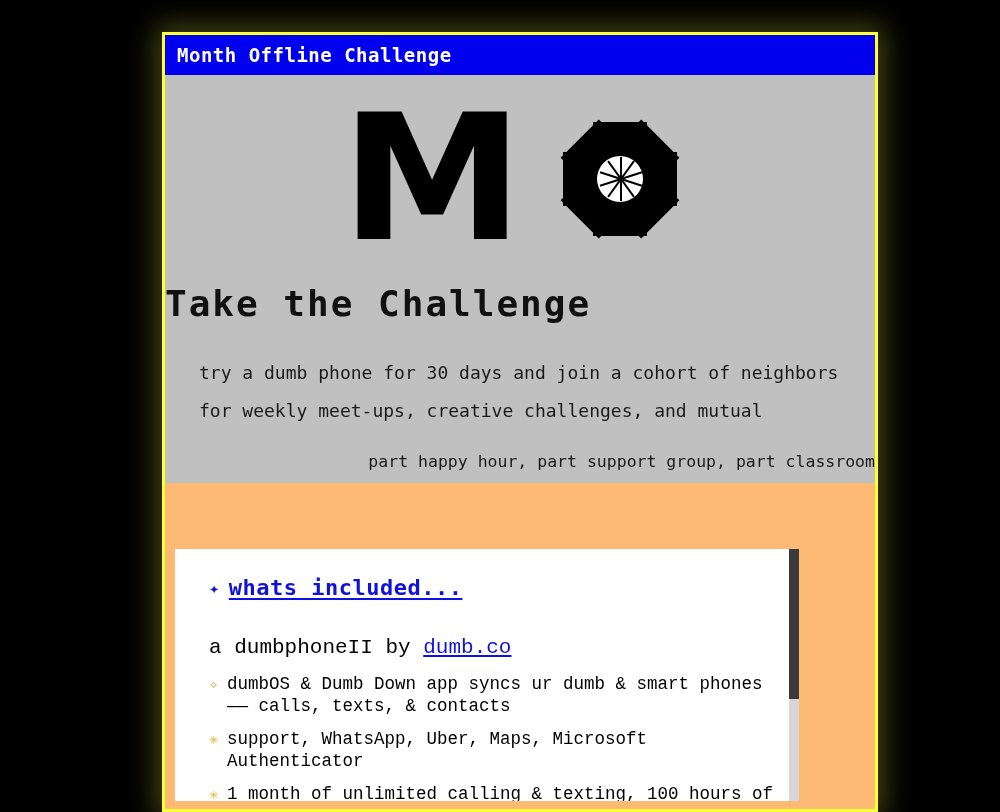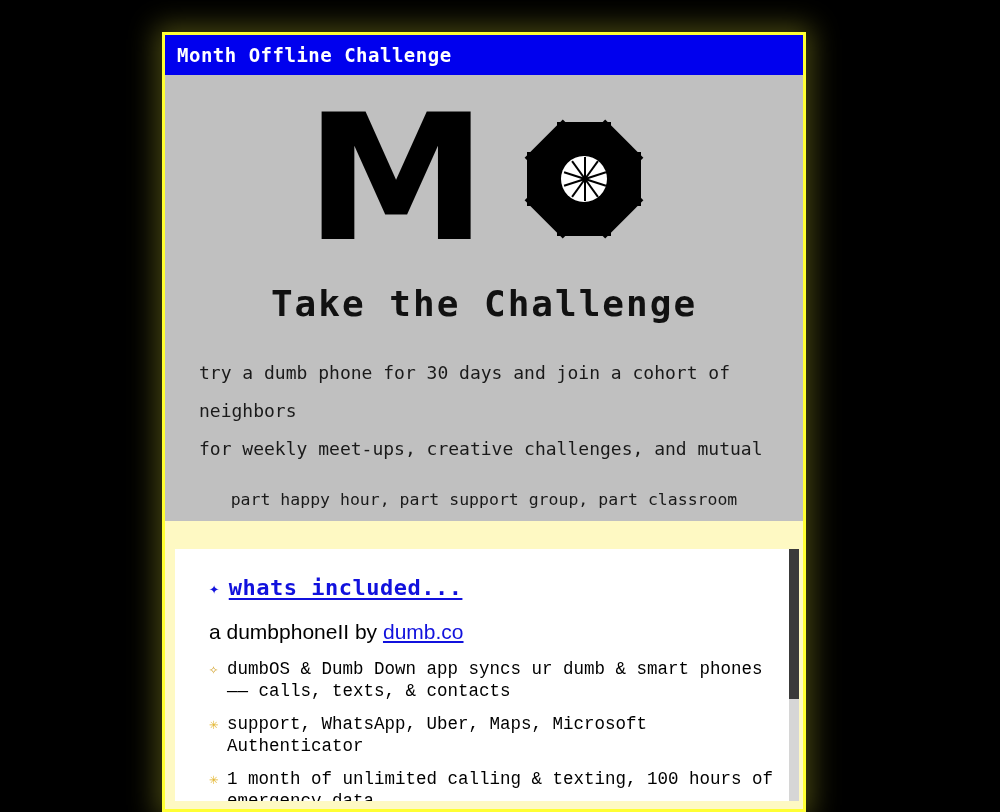--- a/index.html
+++ b/index.html
@@ -17,23 +17,23 @@
     width: 1000px;
     height: 812px;
     background: #000000;
   }
 
   
   .window-frame {
     position: absolute;
     left: 162px;
     top: 32px;
-    width: 644px;
+    width: 716px;
     height: 780px;
-    background: #fef9c3;
+    background: #fdba74;
     border: 3px solid #ffff33;
     box-sizing: border-box;
     box-shadow: 0 0 26px 6px rgba(255,255,60,0.28);
     overflow: hidden;
   }
 
   .title-bar {
     height: 40px;
     background: #0000ee;
     display: flex;
@@ -115,40 +115,39 @@
     position: absolute;
     left: 50%;
     top: 50%;
     width: 2px;
     height: 22px;
     background: #000000;
     transform-origin: 50% 0%;
   }
 
   .hero-heading {
-    text-align: center;
     font-family: "DejaVu Sans Mono", monospace;
     font-size: 36px;
     font-weight: bold;
     color: #111111;
     letter-spacing: 2px;
     margin-top: 24px;
   }
 
   .hero-body {
     margin: 30px 34px 0 34px;
     font-family: "DejaVu Sans Mono", monospace;
     font-size: 18px;
     line-height: 38px;
     color: #1a1a1a;
   }
 
   .hero-tagline {
     margin-top: 22px;
-    text-align: center;
+    text-align: right;
     font-family: "DejaVu Sans Mono", monospace;
     font-size: 16.5px;
     color: #1a1a1a;
   }
 
   
   .content-panel {
     position: absolute;
     left: 10px;
     top: 514px;
@@ -176,22 +175,22 @@
   .section-title .star {
     color: #1111dd;
     font-size: 17px;
   }
   .section-title .label {
     text-decoration: underline;
     text-underline-offset: 3px;
   }
 
   .byline {
-    margin-top: 20px;
-    font-family: Liberation Sans, sans-serif;
+    margin-top: 36px;
+    font-family: Liberation Mono, monospace;
     font-size: 21px;
     color: #000000;
   }
   .byline a {
     color: #1111dd;
     text-decoration: underline;
   }
 
   .feature-list {
     margin: 14px 0 0 0;

